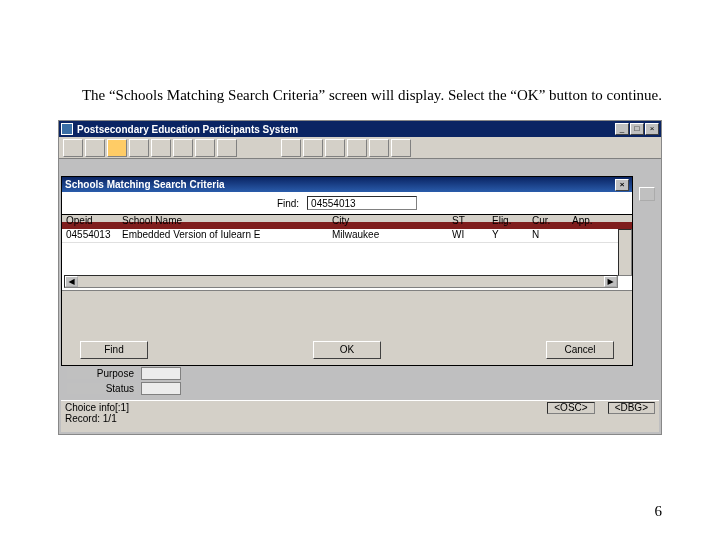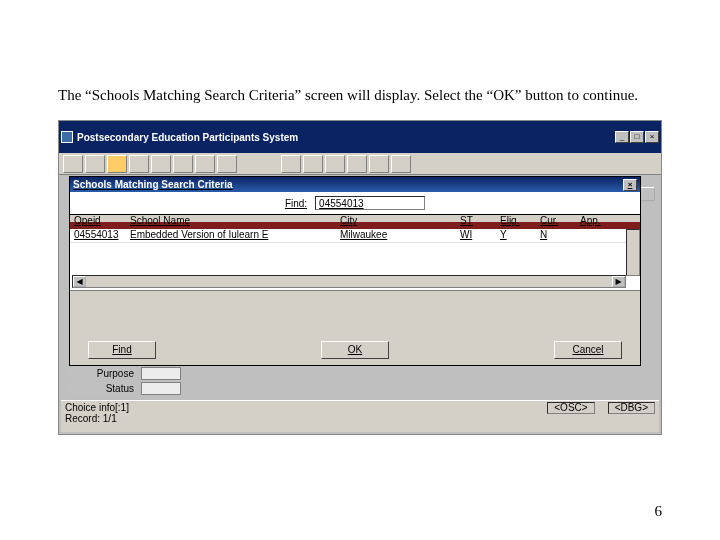--- a/index.html
+++ b/index.html
@@ -13,35 +13,36 @@
     font-size: 14px;
   }
   .page {
     padding: 70px 58px 20px 58px;
     position: relative;
     height: 100%;
   }
   .instruction {
     font-size: 15px;
     line-height: 1.35;
+    text-align: right;
   }
   .screenshot {
     width: 100%;
     height: 315px;
     position: relative;
     background: #bfbfc0;
     border: 1px solid #888;
     font-family: "Tahoma", "Arial", sans-serif;
     font-size: 10px;
     overflow: hidden;
   }
   
   .app-titlebar {
     background: linear-gradient(#0a2463, #0a2463);
-    height: 32px;
+    height: 16px;
     display: flex;
     align-items: center;
     color: #fff;
     padding: 0 2px;
   }
   .tb-icon {
     width: 12px; height: 12px;
     background: #3a6ea5;
     margin-right: 4px;
     border: 1px solid #fff;
@@ -104,28 +105,27 @@
   }
   .bg-form .inp.narrow { width: 42px; }
   .bg-form .btn {
     width: 16px; height: 14px;
     background: #c0c0c0;
     border: 1px outset #fff;
   }
   
   .dialog {
     position: absolute;
-    top: 55px; left: 10px;
+    top: 55px; left: 2px;
     width: 572px;
     height: 190px;
     background: #fff;
     border: 1px solid #000;
     display: flex;
     flex-direction: column;
-    text-decoration: underline;
   }
   .dialog-titlebar {
     height: 15px;
     background: linear-gradient(#0a2463, #2a5cab);
     color: #fff;
     display: flex;
     align-items: center;
     padding: 0 3px;
     font-weight: bold;
     font-size: 10px;

